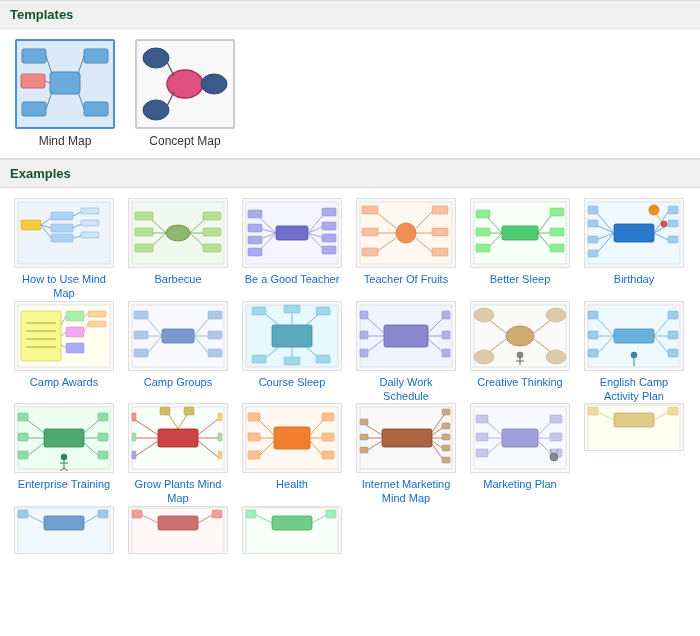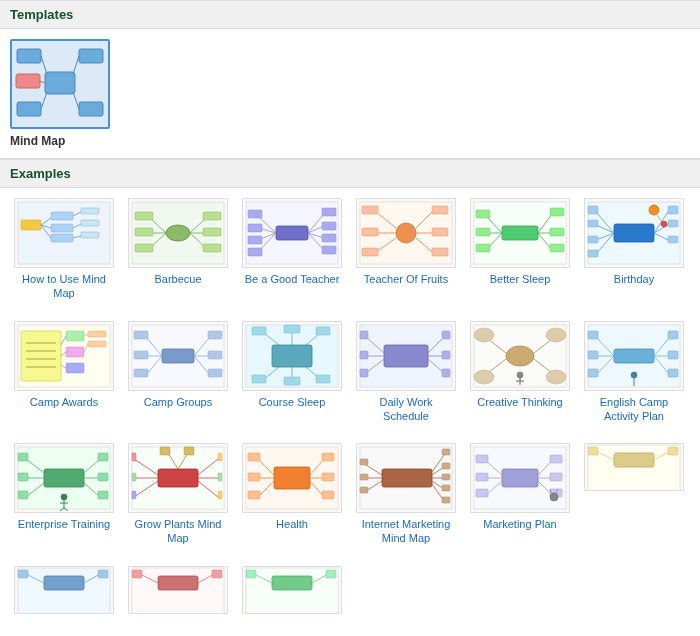--- a/index.html
+++ b/index.html
@@ -32,24 +32,23 @@
     .templates-grid {
       display: flex;
       flex-direction: row;
       gap: 10px;
       align-items: flex-start;
     }
 
     .template-item {
       display: flex;
       flex-direction: column;
-      align-items: flex-start;
+      align-items: center;
       cursor: pointer;
       width: 110px;
-      font-weight: bold;
     }
 
     .template-item.selected .template-thumb {
       border: 2px solid #4a90d9;
       background: #dce9f7;
     }
 
     .template-thumb {
       width: 100px;
       height: 90px;
@@ -71,21 +70,21 @@
 
     
     .examples-section {
       background: #fff;
       padding: 10px;
     }
 
     .examples-grid {
       display: grid;
       grid-template-columns: repeat(6, 1fr);
-      gap: 20px 4px;
+      gap: 0 4px;
     }
 
     .example-item {
       display: flex;
       flex-direction: column;
       align-items: center;
       cursor: pointer;
       width: 108px;
     }
 
@@ -139,20 +138,38 @@
           <rect x="2" y="58" width="24" height="14" rx="2" fill="#6aabdc" stroke="#4a8abf" stroke-width="1"></rect>
           <line x1="26" y1="65" x2="32" y2="48" stroke="#4a8abf" stroke-width="1"></line>
 
           <rect x="64" y="58" width="24" height="14" rx="2" fill="#6aabdc" stroke="#4a8abf" stroke-width="1"></rect>
           <line x1="64" y1="65" x2="58" y2="48" stroke="#4a8abf" stroke-width="1"></line>
         </svg>
       </div>
       <span class="template-label">Mind Map</span>
     </div>
 
+    <div class="template-item">
+      <div class="template-thumb">
+        <svg width="90" height="80" viewBox="0 0 90 80">
+
+          <ellipse cx="45" cy="40" rx="18" ry="14" fill="#e05080" stroke="#b03060" stroke-width="1.5"></ellipse>
+
+          <ellipse cx="16" cy="14" rx="13" ry="10" fill="#3a5a8a" stroke="#2a4a7a" stroke-width="1"></ellipse>
+          <line x1="27" y1="18" x2="34" y2="32" stroke="#555" stroke-width="1.2"></line>
+
+          <ellipse cx="16" cy="66" rx="13" ry="10" fill="#3a5a8a" stroke="#2a4a7a" stroke-width="1"></ellipse>
+          <line x1="27" y1="62" x2="34" y2="48" stroke="#555" stroke-width="1.2"></line>
+
+          <ellipse cx="74" cy="40" rx="13" ry="10" fill="#3a5a8a" stroke="#2a4a7a" stroke-width="1"></ellipse>
+          <line x1="63" y1="40" x2="61" y2="40" stroke="#555" stroke-width="1.2"></line>
+        </svg>
+      </div>
+      <span class="template-label">Concept Map</span>
+    </div>
 
 
   </div>
 </div>
 
 <div class="section-header">Examples</div>
 
 <div class="examples-section">
   <div class="examples-grid">
 

